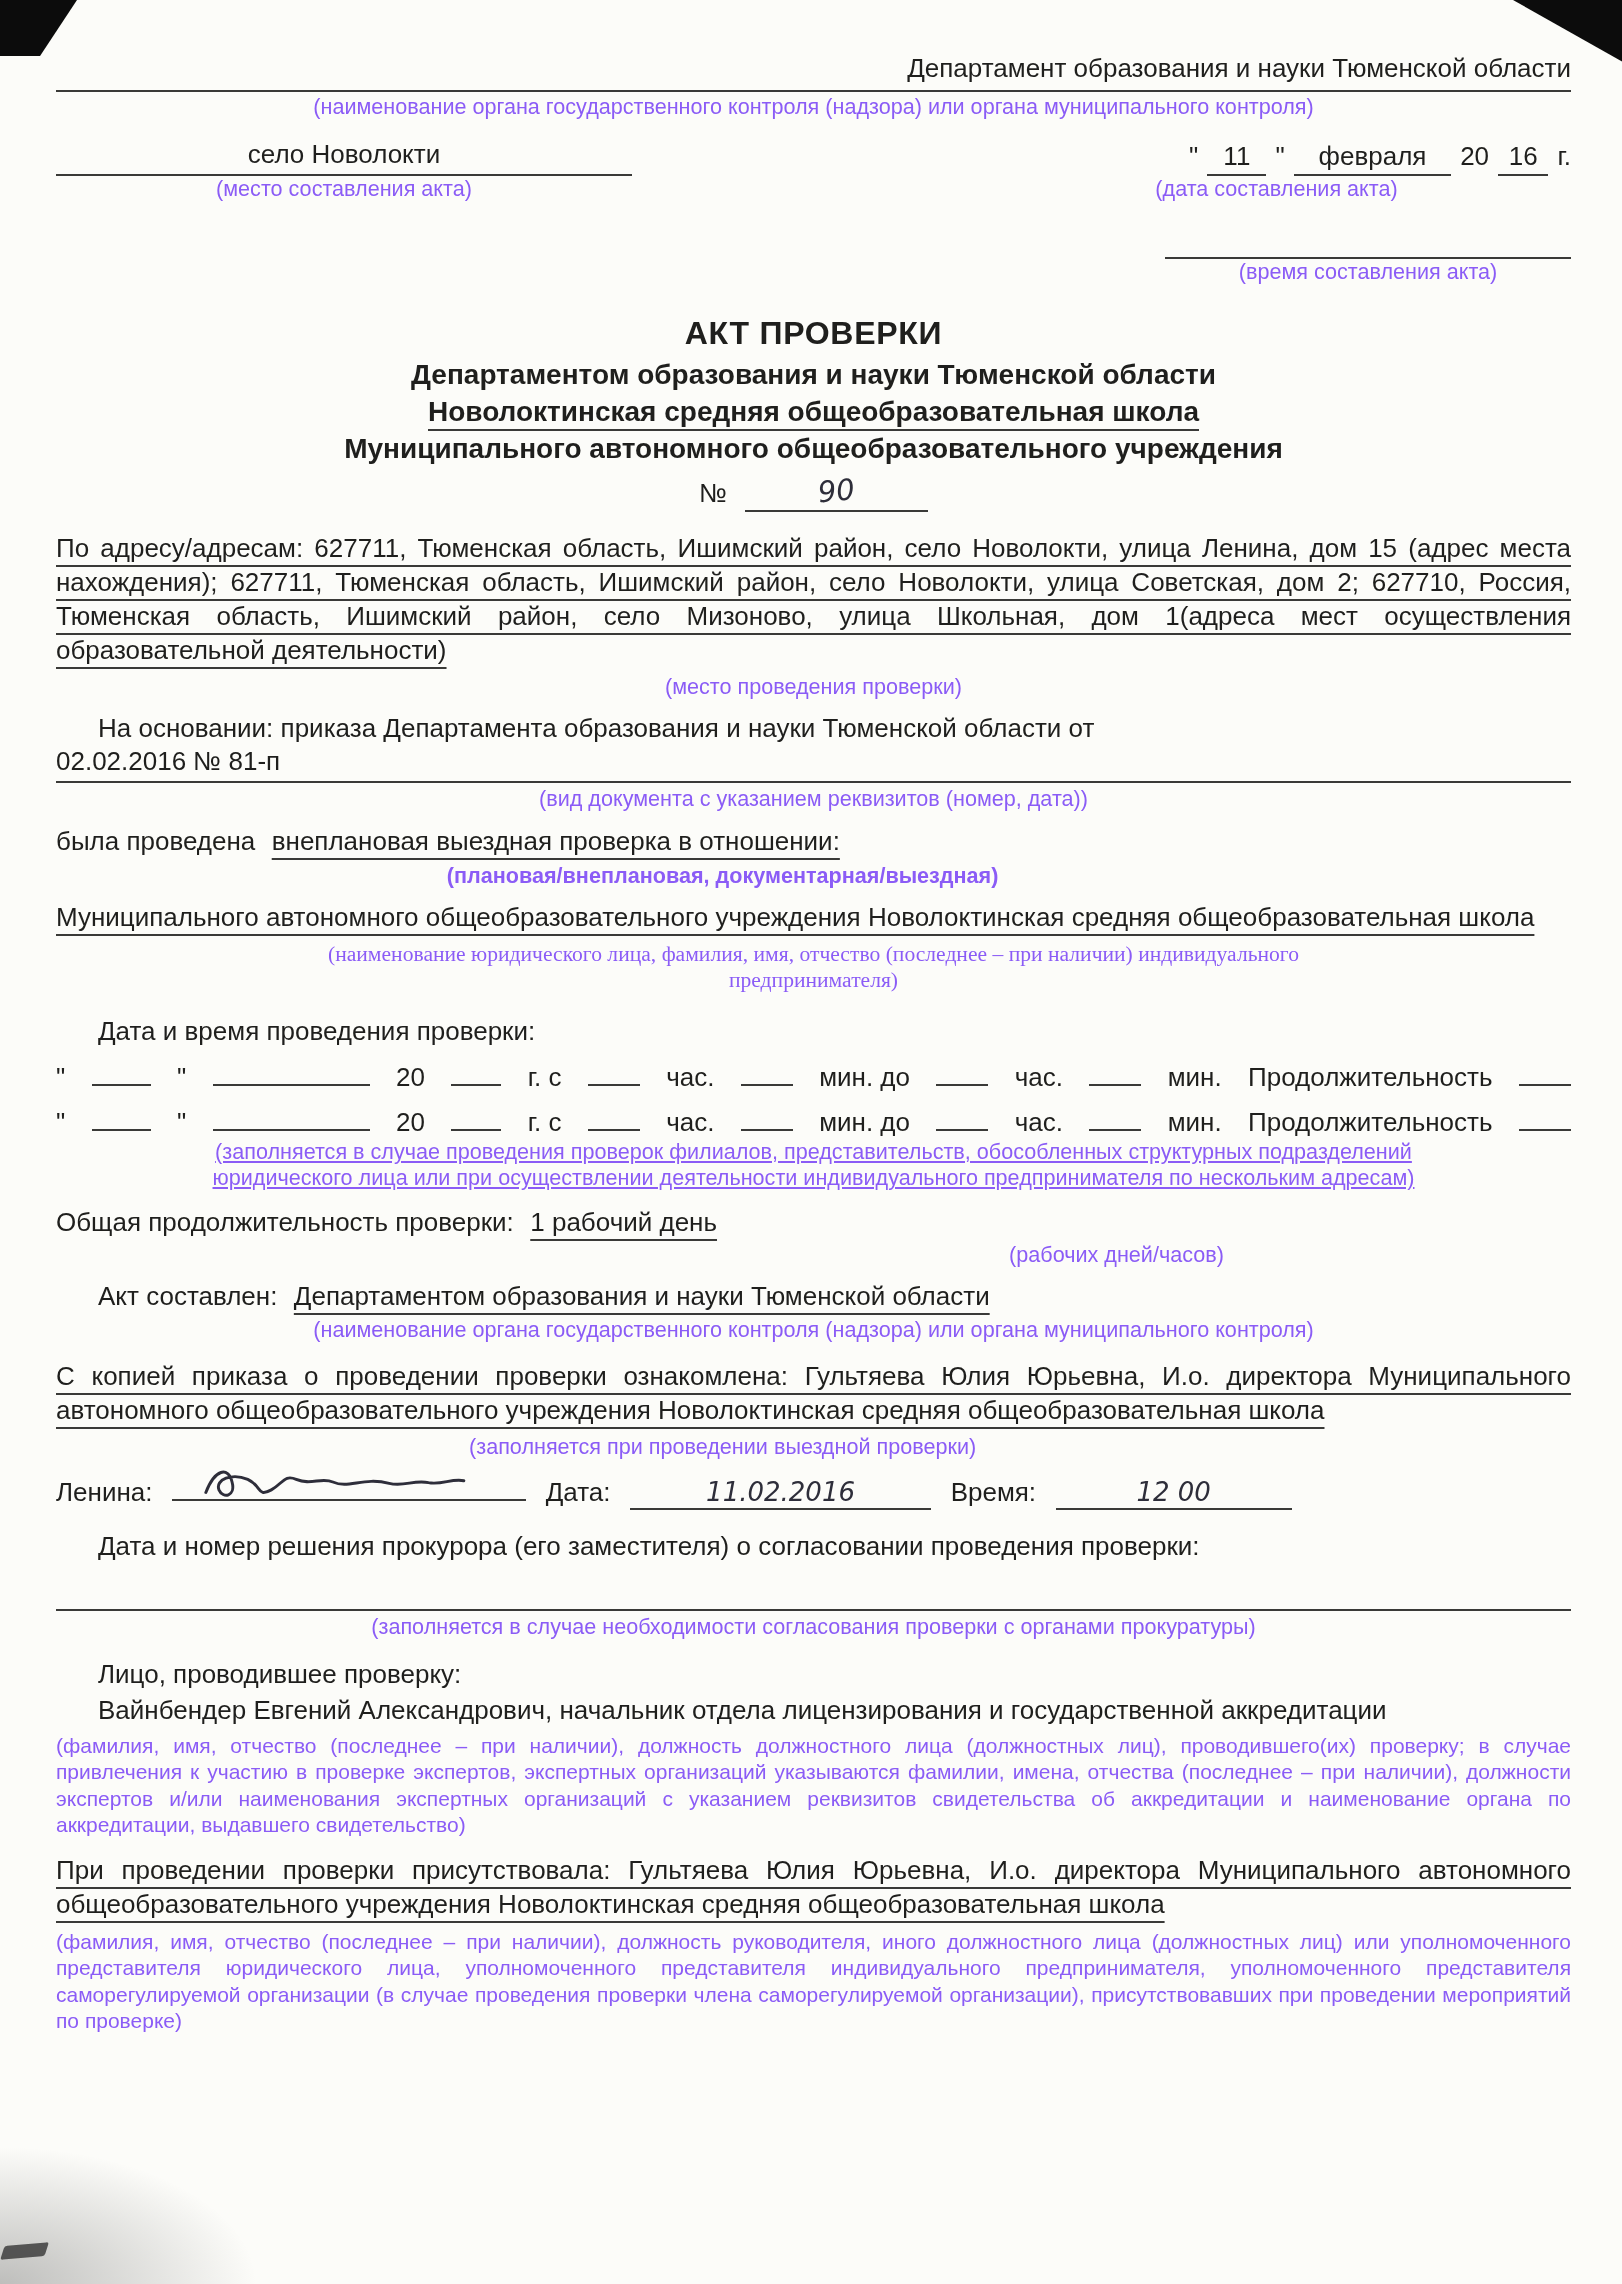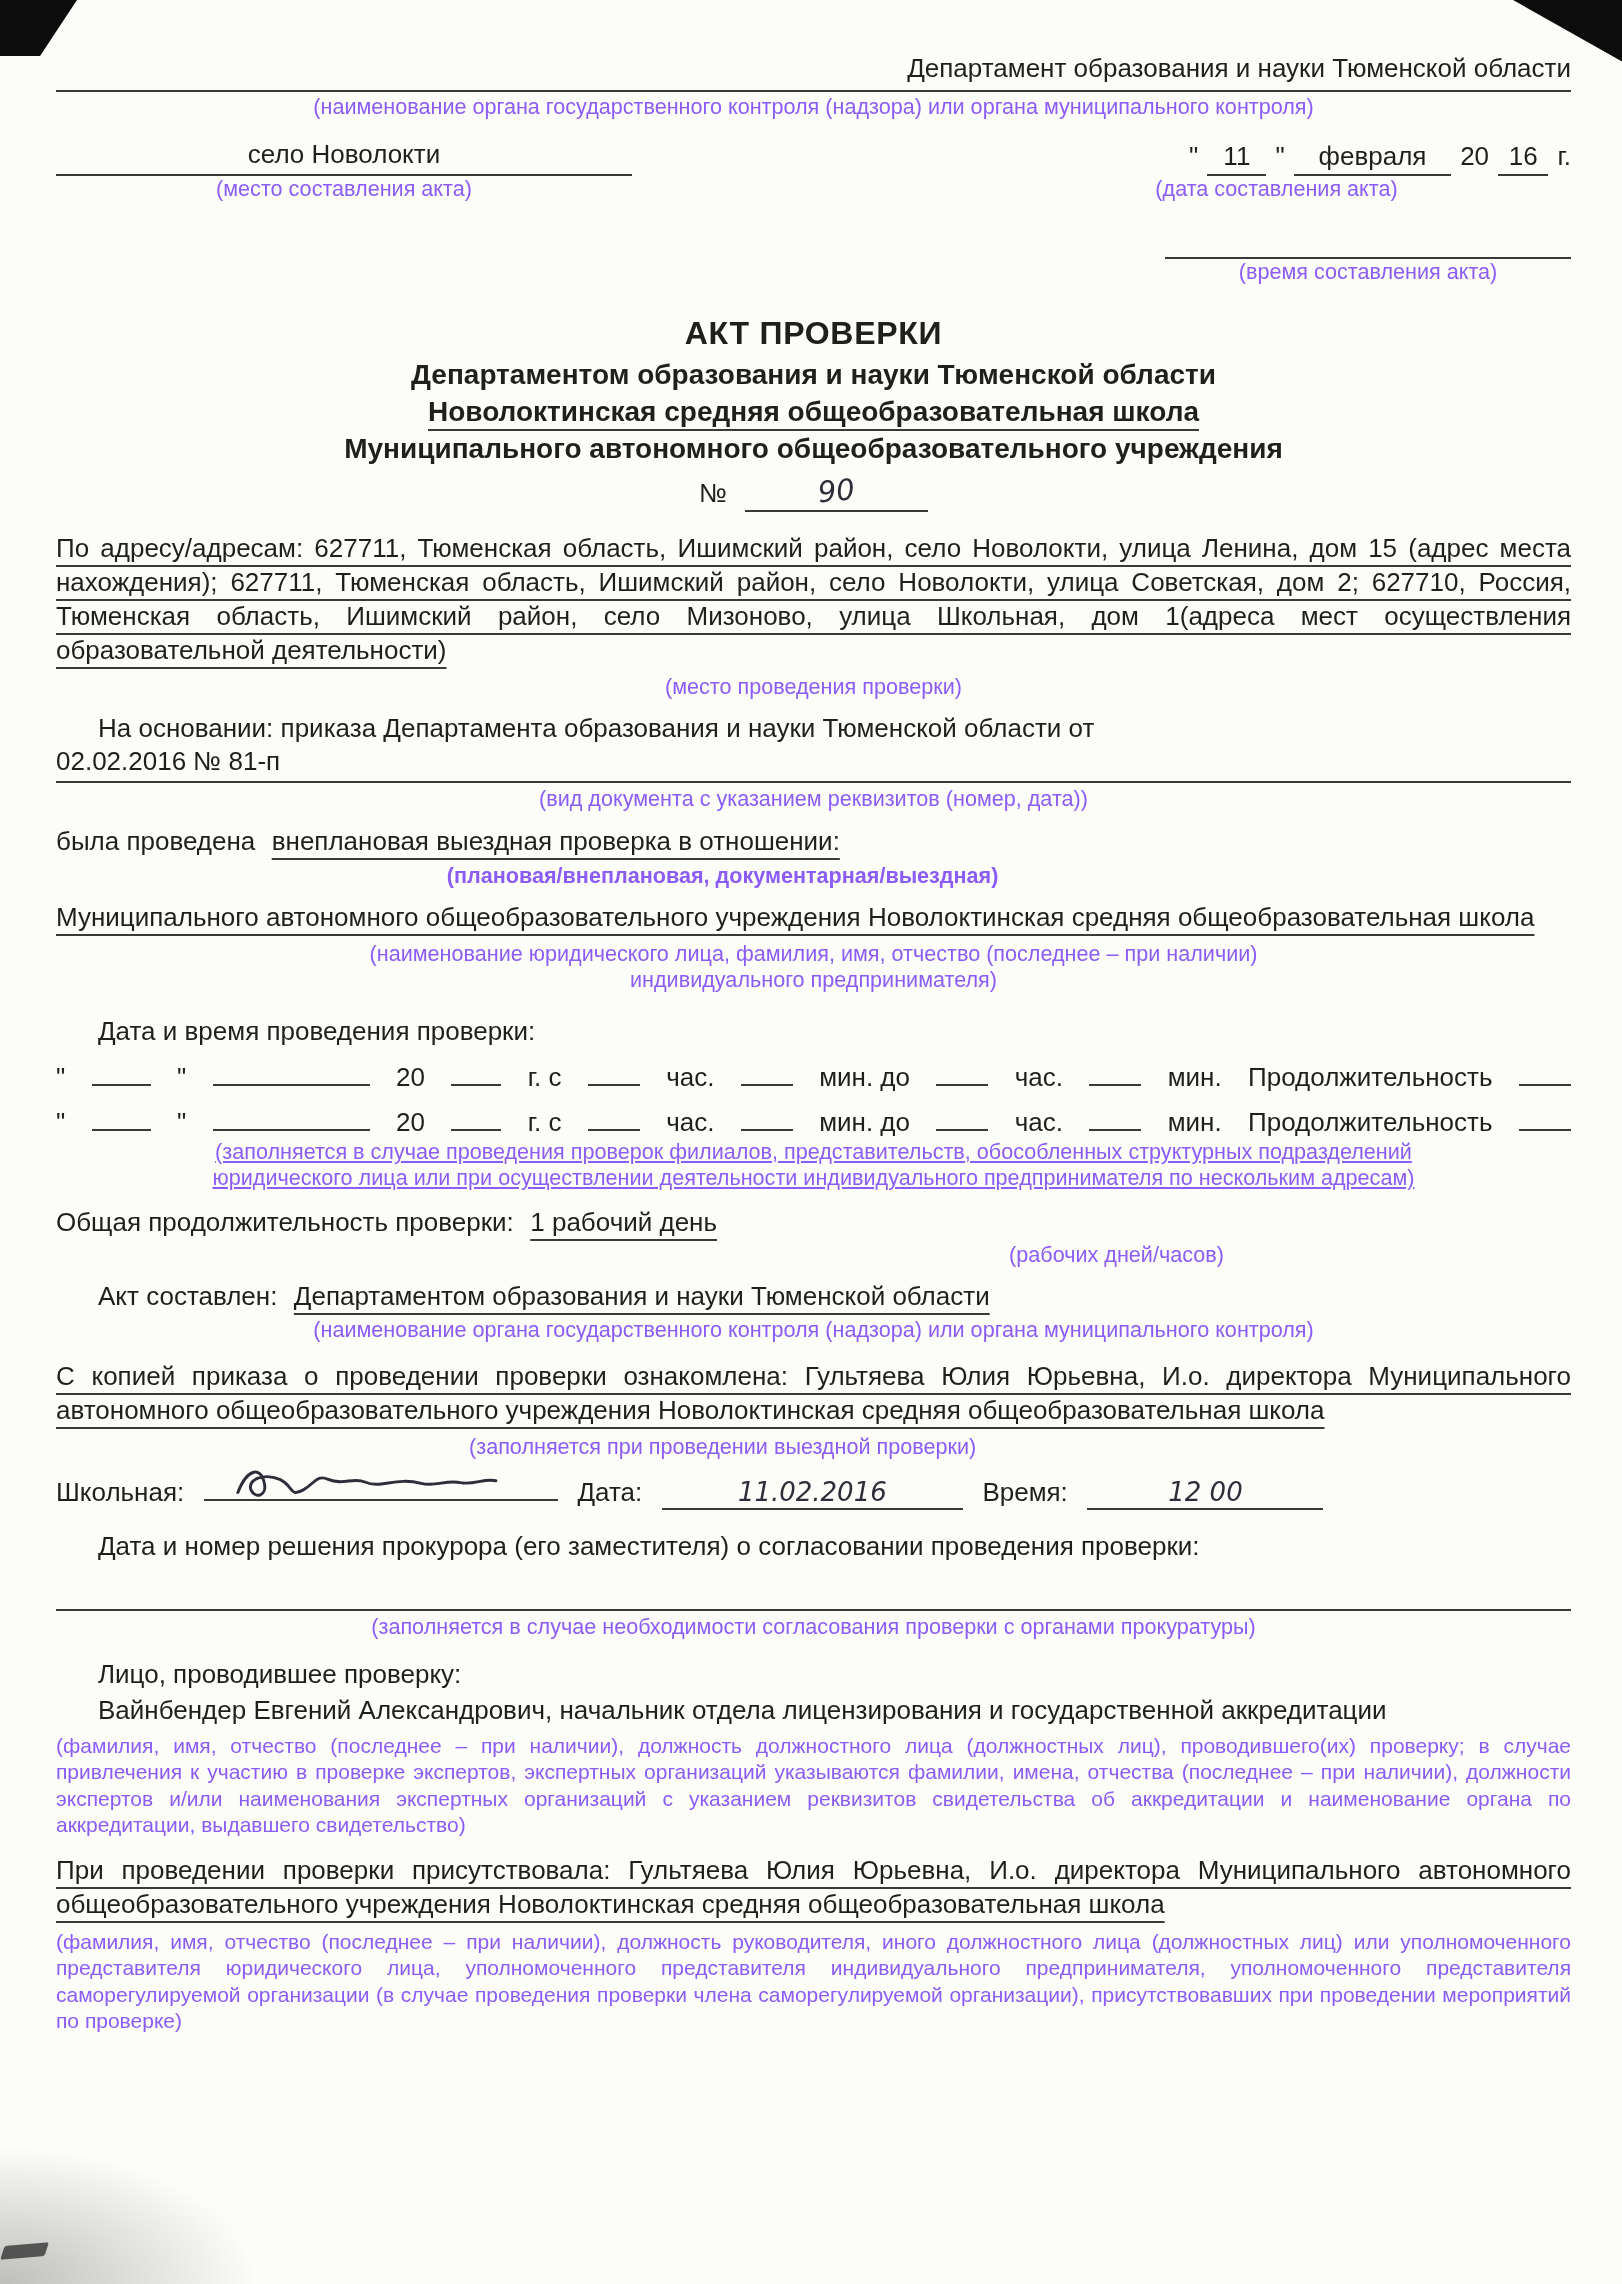--- a/index.html
+++ b/index.html
@@ -151,21 +151,21 @@
   <section style="margin-top:13px;">
     <p>
       <span>была проведена</span>
       <span class="u-span" style="margin-left:9.2px; padding-right:79px;">внеплановая  выездная проверка в отношении:</span>
     </p>
     <div class="caption" style="margin-top:5.2px; width:60%; margin-left:14%; text-align:center;font-weight:bold;">(плановая/внеплановая, документарная/выездная)</div>
   </section>
 
   <section style="margin-top:10.5px;">
     <p class="u-para">Муниципального автономного общеобразовательного учреждения Новолоктинская средняя общеобразовательная школа</p>
-    <div class="caption center" style="margin-top:6.5px; width:70%; margin-left:15%;">(наименование юридического лица, фамилия, имя, отчество (последнее – при наличии) индивидуального предпринимателя)</div>
+    <div class="caption center" style="margin-top:6.5px; width:70%; margin-left:15%;font-family:Liberation Serif, serif;">(наименование юридического лица, фамилия, имя, отчество (последнее – при наличии) индивидуального предпринимателя)</div>
   </section>
 
   <section style="margin-top:22px;">
     <p class="indent">Дата и время проведения проверки:</p>
 
     <div class="dt-row">
       <span>"</span>
       <span class="seg blank w90"></span>
       <span>"</span>
       <span class="seg blank w240"></span>
@@ -223,21 +223,21 @@
     <div class="caption center" style="margin-top:3.9px;">(наименование органа государственного контроля (надзора) или органа муниципального контроля)</div>
   </section>
 
   <section style="margin-top:15.7px;">
     <p class="u-para">С копией приказа о проведении проверки ознакомлена: Гультяева Юлия Юрьевна, И.о. директора Муниципального автономного общеобразовательного учреждения Новолоктинская средняя общеобразовательная школа</p>
     <div class="caption center" style="margin-top:6.5px; width:60%; margin-left:14%;">(заполняется при проведении выездной проверки)</div>
   </section>
 
   <section>
     <div class="sig-row">
-      <span>Школьная:</span>
+      <span>Ленина:</span>
       <span class="seg blank sig-seg">
         <svg width="275" height="42" viewBox="0 0 420 64">
           <path d="M12,48 C26,12 46,8 52,32 C58,54 38,58 32,44 C26,28 52,18 76,28 C98,38 90,56 112,44 C130,34 132,20 150,28 C172,38 188,24 206,32 C230,43 252,24 292,34 C314,40 330,28 352,33 C372,37 388,26 406,30" fill="none" stroke="#2e2e3a" stroke-width="4.5" stroke-linecap="round"></path>
         </svg>
       </span>
       <span>Дата:</span>
       <span class="seg date-seg handwrite">11.02.2016</span>
       <span>Время:</span>
       <span class="seg time-seg handwrite">12 00</span>
     </div>

